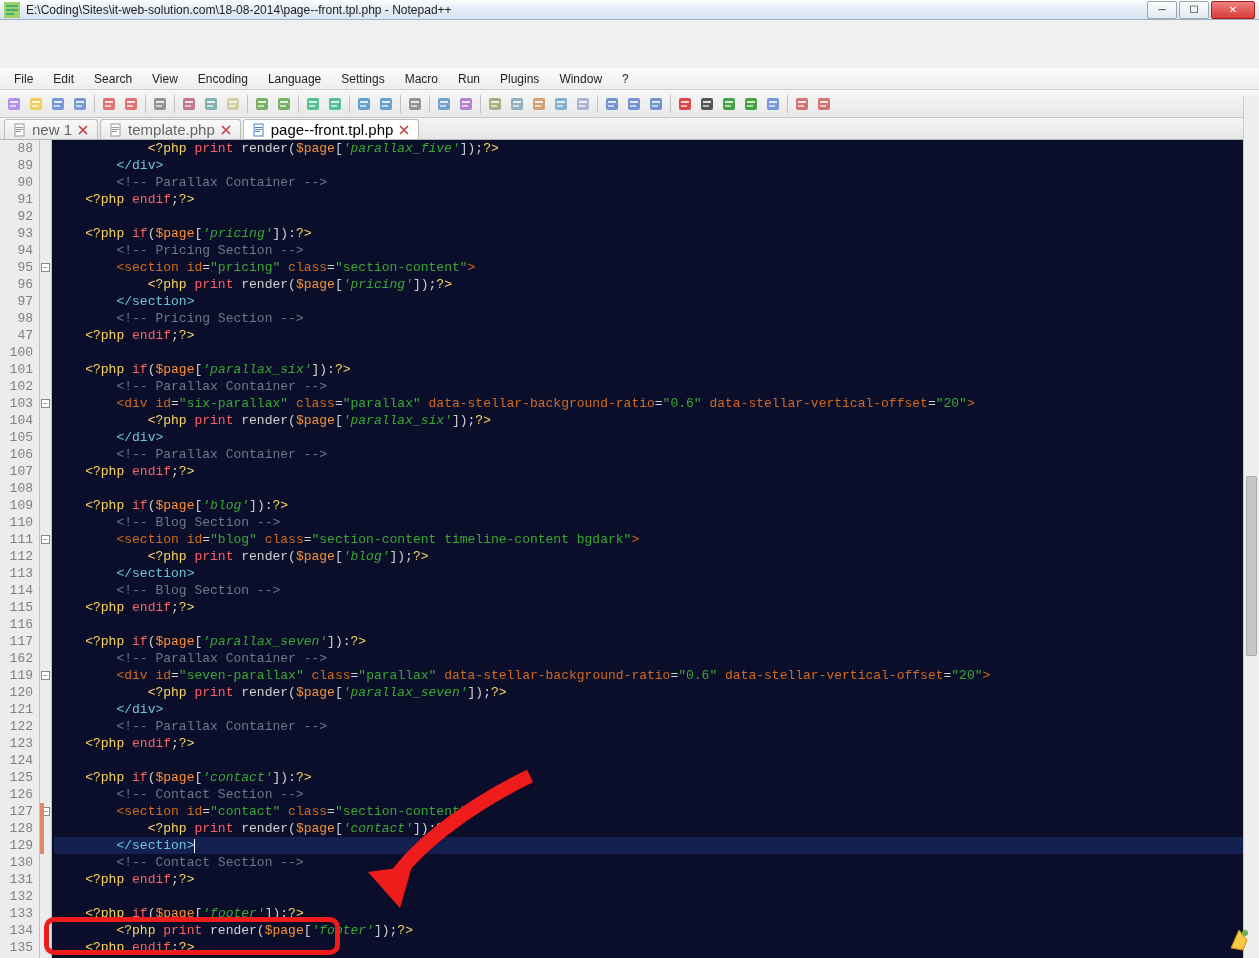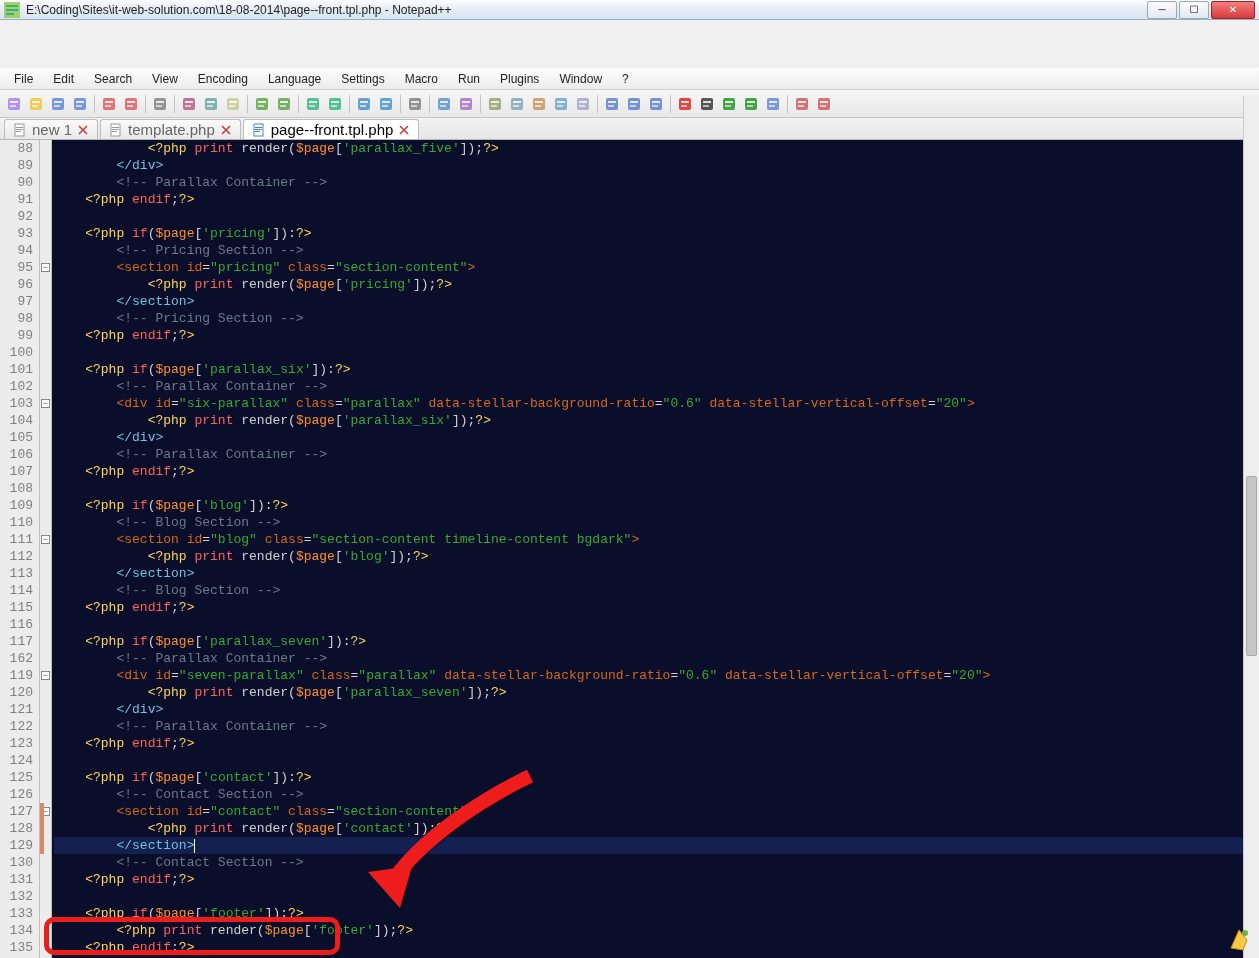--- a/index.html
+++ b/index.html
@@ -32,21 +32,21 @@
 .code .hl { background:#142050; display:block; }
 .cursor { display:inline-block; width:1px; height:14px; background:#fff; vertical-align:middle; }
 
 .c-tag { color:#d2691e; } 
 .c-attr { color:#d2691e; }
 .c-str { color:#3aa832; }
 .c-php { color:#ffd75f; }
 .c-kw { color:#ff6060; }
 .c-fn { color:#d0d0d0; }
 .c-var { color:#ff9030; }
-.c-key { color:#3aa832; }
+.c-key { color:#3aa832;font-style:italic; }
 .c-cmt { color:#6a7a8a; }
 .c-end { color:#6fc3df; }
 .c-pun { color:#d0d0d0; }
 
 .arrow { position:absolute; pointer-events:none; }
 .redbox { position:absolute; border:5px solid #ef1c1c; border-radius:10px; pointer-events:none; }
 .scroll-v { position:absolute; right:0; top:96px; bottom:0; width:16px; background:#eee; border-left:1px solid #ccc; }
 .scroll-thumb { position:absolute; left:2px; right:2px; background:#c6c6c6; border:1px solid #a9a9a9; border-radius:2px; }
 .logo { position:absolute; right:6px; bottom:6px; width:26px; height:26px; }
 </style>
@@ -389,21 +389,21 @@
       <div>89</div>
       <div>90</div>
       <div>91</div>
       <div>92</div>
       <div>93</div>
       <div>94</div>
       <div>95</div>
       <div>96</div>
       <div>97</div>
       <div>98</div>
-      <div>99</div>
+      <div>47</div>
       <div>100</div>
       <div>101</div>
       <div>102</div>
       <div>103</div>
       <div>104</div>
       <div>105</div>
       <div>106</div>
       <div>107</div>
       <div>108</div>
       <div>109</div>

